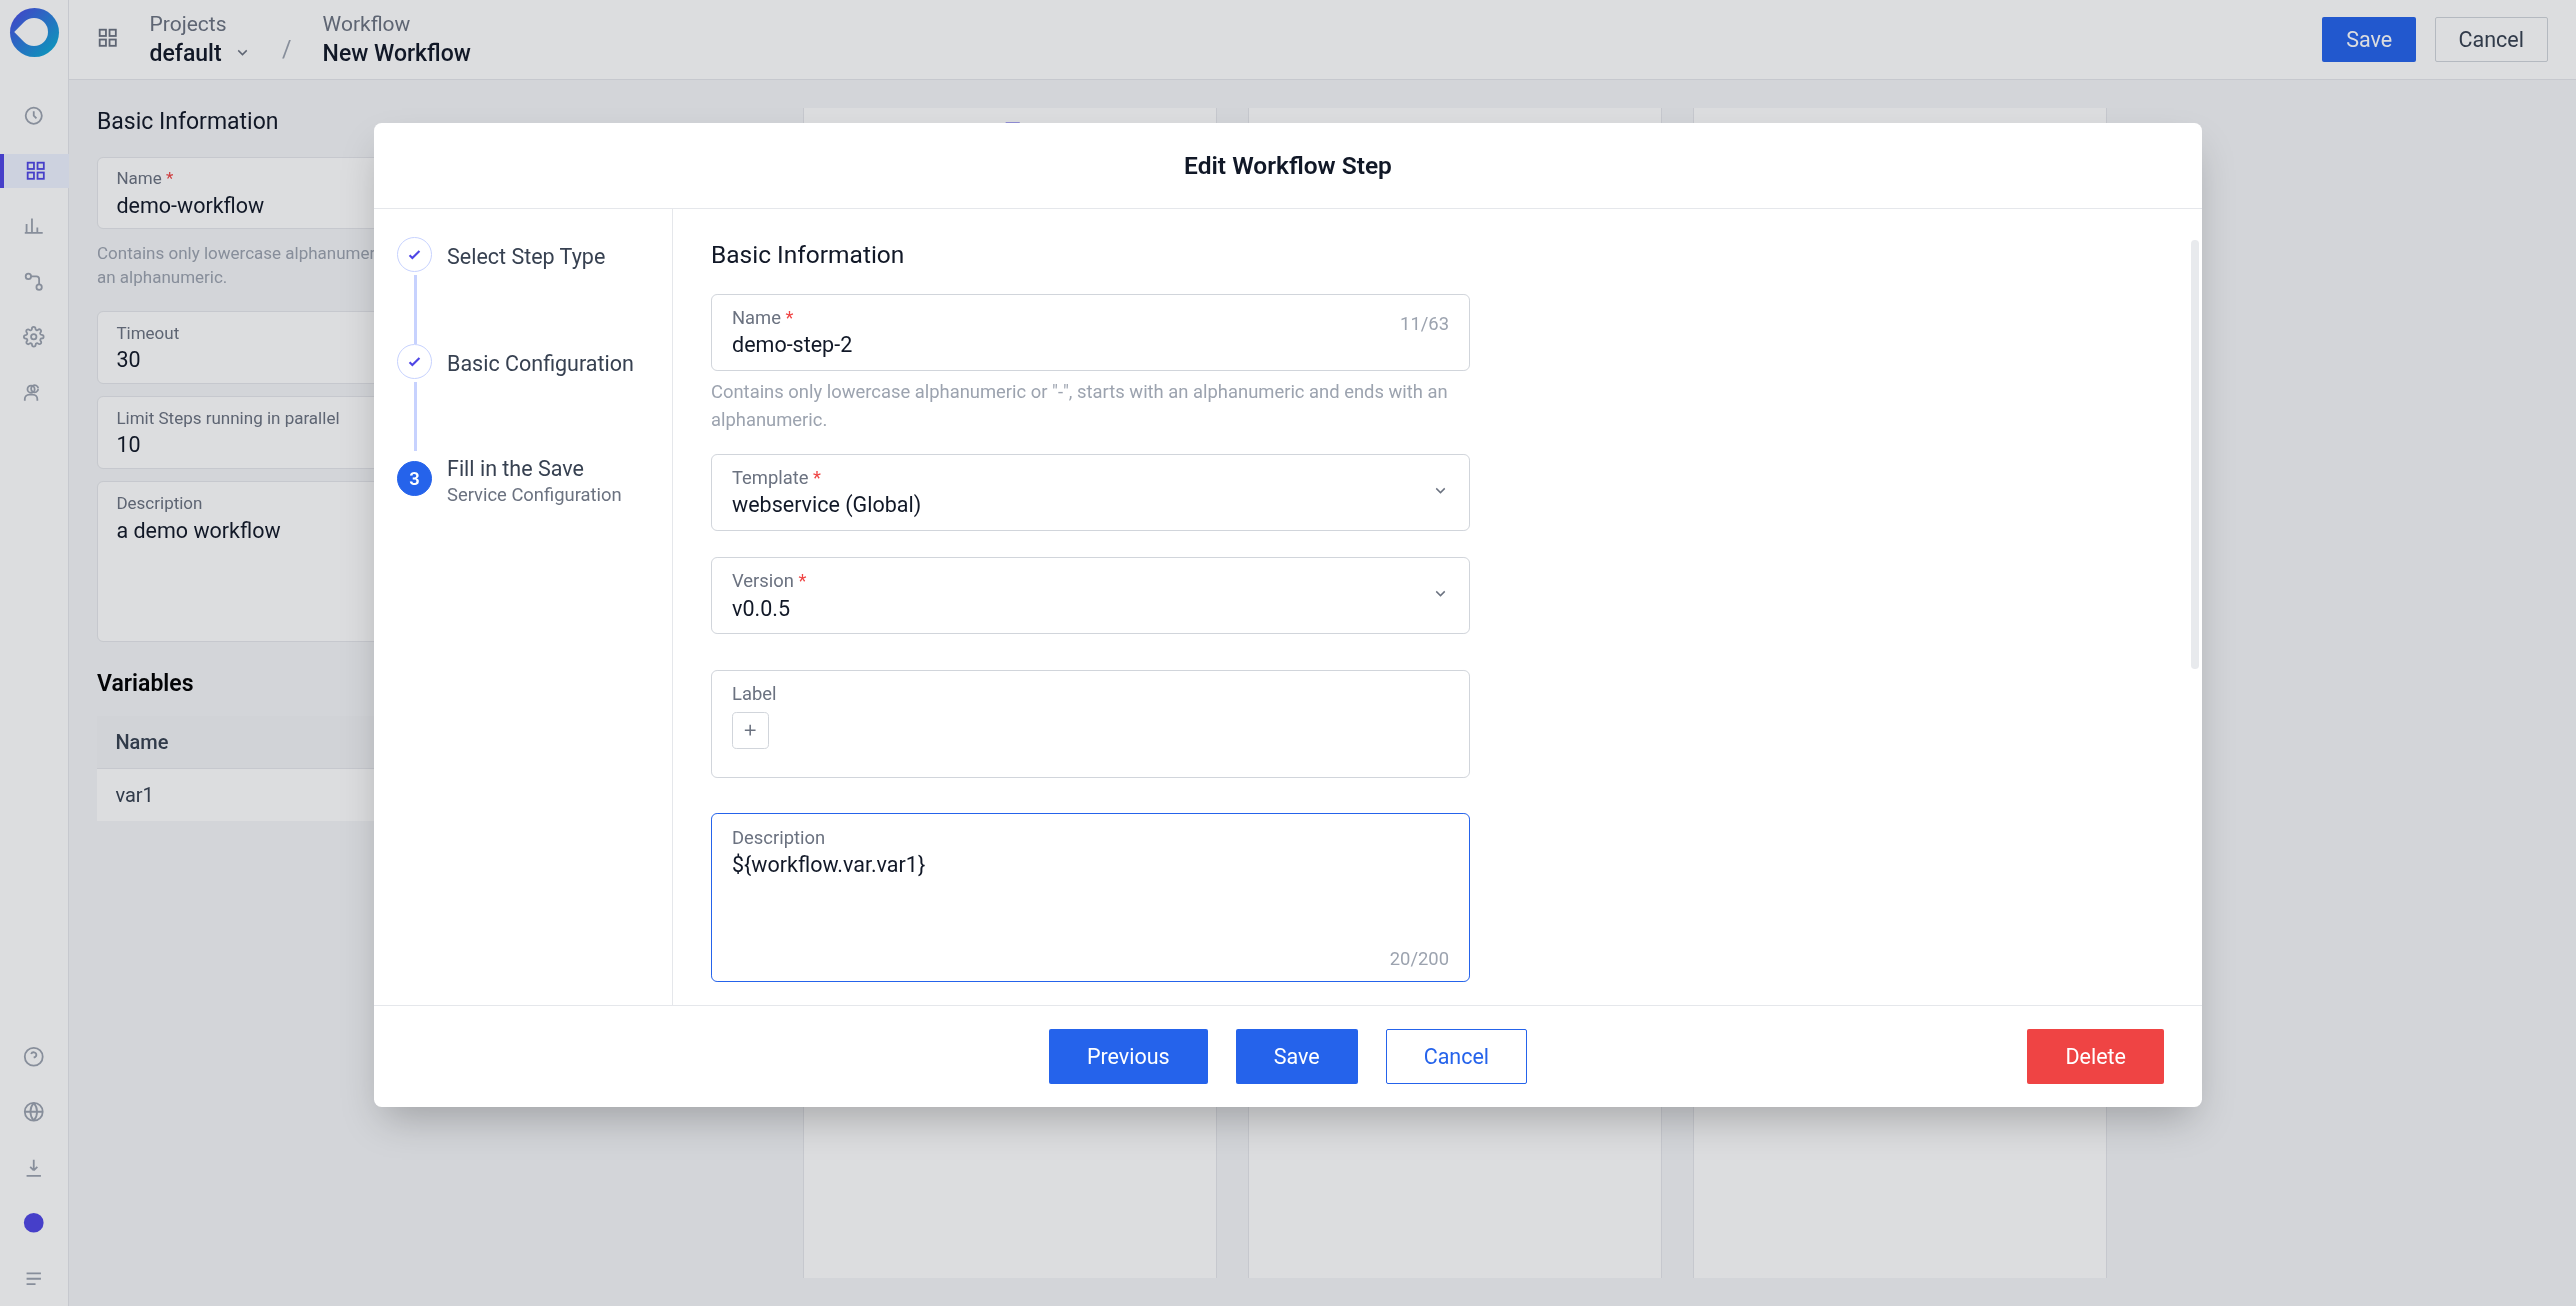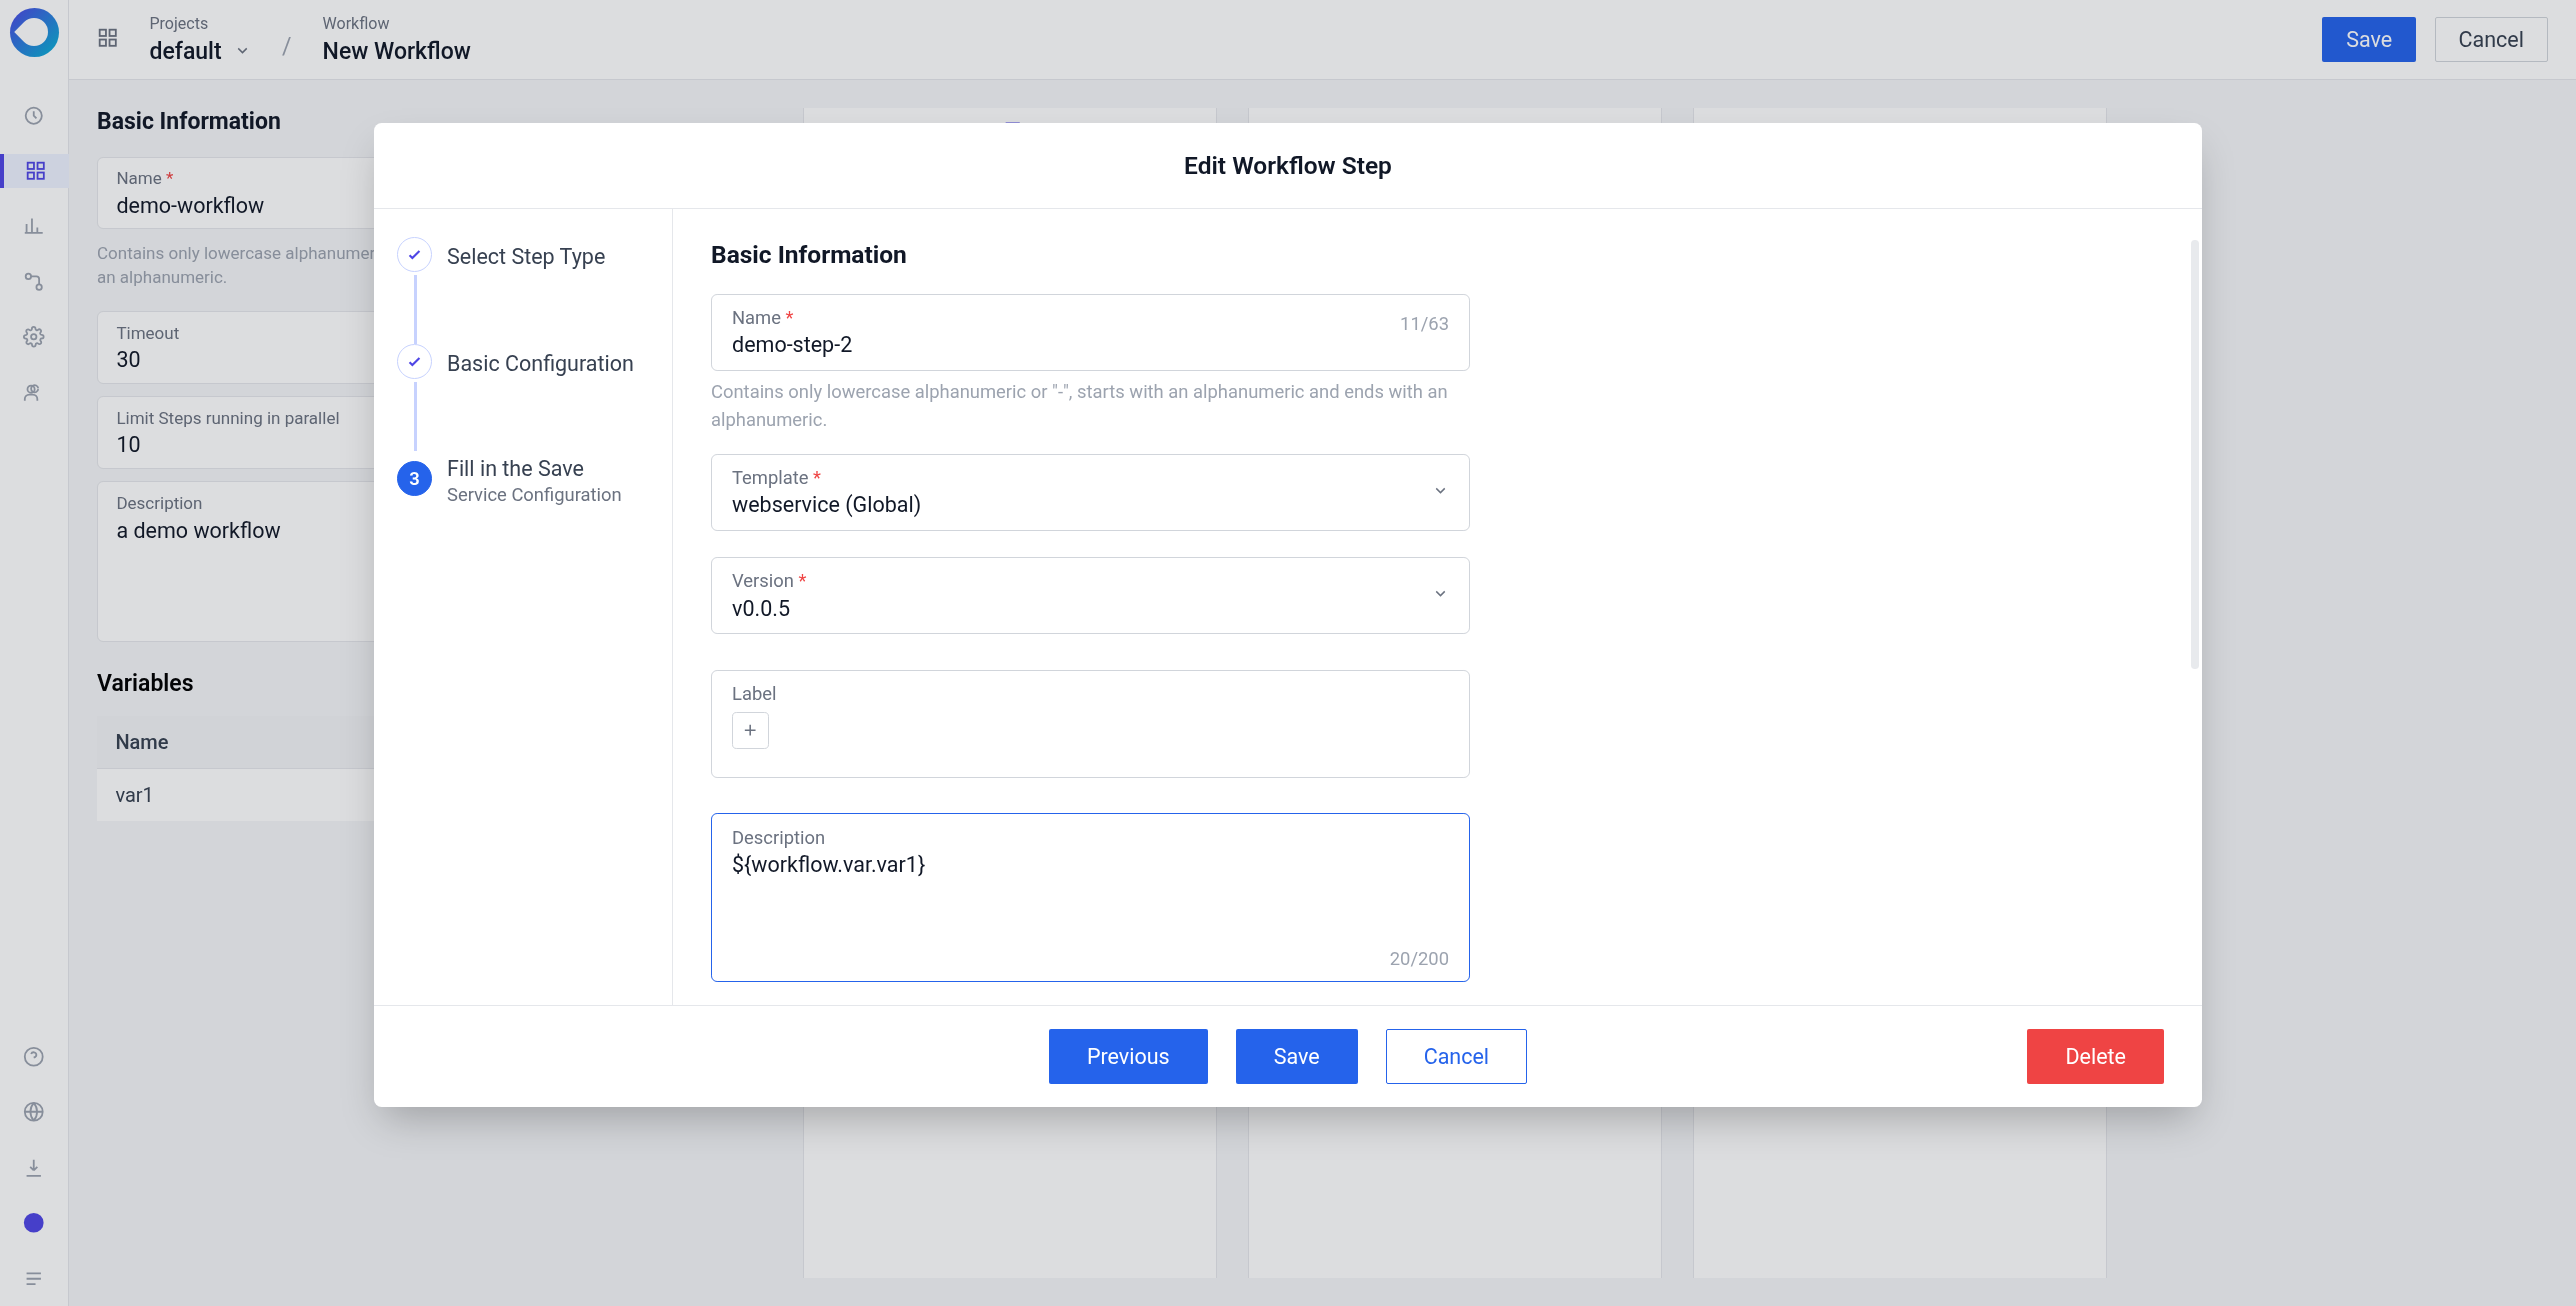--- a/index.html
+++ b/index.html
@@ -14,36 +14,36 @@
 .sidebar-icon.active { background: #eef2ff; color: #4f46e5; border-left: 4.6px solid #4f46e5; border-radius: 0; width: 69px; justify-content: center;}
 .sidebar-spacer { flex: 1; }
 .sidebar svg { width: 21.5px; height: 21.5px; }
 
 
 .main { flex: 1; display: flex; flex-direction: column; }
 .header { height: 80px; background: #fff; border-bottom: 0.8px solid #e5e7eb; display: flex; align-items: center; padding: 0 28px; }
 .grid-icon-btn { color: #6b7280; margin-right: 31px; cursor: pointer; }
 .breadcrumb-group { display: flex; align-items: flex-end; gap: 28px; }
 .bc-block { display: flex; flex-direction: column; }
-.bc-label { font-size: 16px; color: #6b7280; margin-bottom: 4.6px; }
+.bc-label { font-size: 21px; color: #6b7280; margin-bottom: 4.6px; }
 .bc-value { font-size: 23px; color: #111827; font-weight: 500; display: flex; align-items: center; gap: 12.3px; }
 .bc-sep { font-size: 23px; color: #9ca3af; margin: 0 3.1px 4.6px 3.1px; align-self: flex-end;}
 .chev-icon { color: #6b7280; }
 .header-spacer { flex: 1; }
 .btn { padding: 9.2px 23px; border-radius: 2px; font-size: 21.5px; cursor: pointer; border: 0.8px solid transparent; }
 .btn-primary { background: #2563eb; color: #fff; }
 .btn-outline { background: #fff; color: #374151; border: 0.8px solid #d1d5db; }
 .btn-outline-primary { background: #fff; color: #2563eb; border: 0.8px solid #2563eb; }
 .btn-danger { background: #ef4444; color: #fff; }
 .header .btn { margin-left: 18.4px; }
 
 
 .body { flex: 1; padding: 28px; display: flex; gap: 31px; overflow: hidden; }
 .left-panel { width: 675px; }
-.section-title { font-size: 23px; font-weight: 700; color: #111827; margin-bottom: 21.5px; }
+.section-title { font-size: 23px; font-weight: 400; color: #111827; margin-bottom: 21.5px; }
 .field-box { background: #fff; border: 0.8px solid #e5e7eb; border-radius: 6.1px; padding: 10.7px 18.4px; margin-bottom: 12.3px; }
 .field-label { font-size: 17px; color: #6b7280; margin-bottom: 4.6px; }
 .field-label .req { color: #ef4444; }
 .field-value { font-size: 21.5px; color: #111827; }
 .field-hint { font-size: 17px; color: #9ca3af; margin-bottom: 21.5px; line-height: 1.4; }
 .big-textarea { height: 161px; }
 .vars-title { font-size: 23px; font-weight: 600; margin: 28px 0 18.4px; }
 .table { width: 100%; border-collapse: collapse; background: #fff; }
 .table th { background: #f3f4f6; text-align: left; padding: 14px 18.4px; font-size: 20px; font-weight: 500; color: #374151; }
 .table td { padding: 14px 18.4px; font-size: 20px; color: #374151; border-top: 0.8px solid #e5e7eb; }

